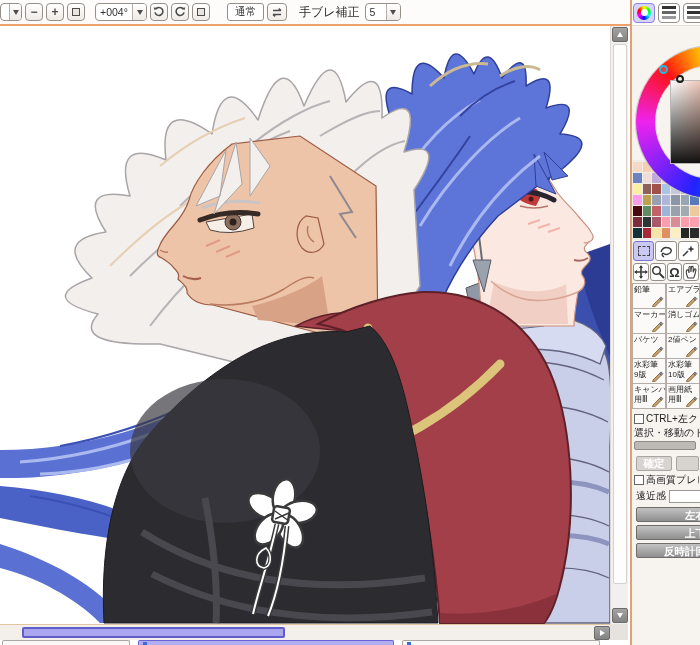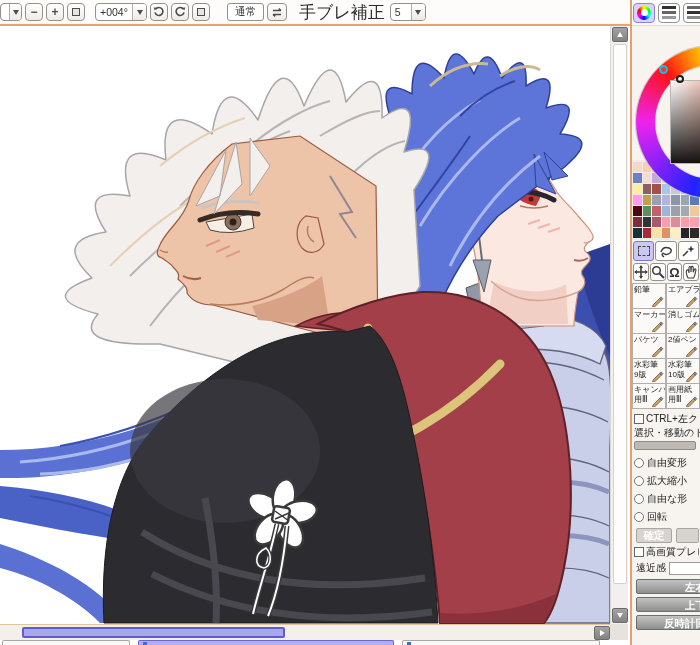--- a/index.html
+++ b/index.html
@@ -13,21 +13,21 @@
   .tbtn{height:18px;min-width:18px;border:1px solid #96908a;border-radius:4px;
         background:linear-gradient(#ffffff,#efebe7);display:flex;align-items:center;justify-content:center;
         color:#4c4c4c;font-size:12px;font-weight:bold;line-height:1;padding:0;}
   .combo{height:18px;border:1px solid #96908a;border-radius:4px;background:#fff;display:flex;align-items:center;overflow:hidden;}
   .combo .val{font-size:10.5px;color:#333;padding:0 4px;white-space:nowrap;}
   .combo .arrow{width:14px;height:100%;border-left:1px solid #b5afa9;background:linear-gradient(#fff,#eee9e4);
                 display:flex;align-items:center;justify-content:center;}
   .tri-down{width:0;height:0;border-left:3.5px solid transparent;border-right:3.5px solid transparent;border-top:5px solid #4c4c4c;}
   .tri-right{width:0;height:0;border-top:3.5px solid transparent;border-bottom:3.5px solid transparent;border-left:5px solid #fdfdfd;}
   .tri-up{width:0;height:0;border-left:3.5px solid transparent;border-right:3.5px solid transparent;border-bottom:5px solid #fdfdfd;}
-  .tlabel{font-size:17px;color:#2e2e2e;padding:0 2px;white-space:nowrap;}
+  .tlabel{font-size:12px;color:#2e2e2e;padding:0 2px;white-space:nowrap;}
   .modebox{height:18px;border:1px solid #96908a;border-radius:3px;background:#fff;display:flex;align-items:center;justify-content:center;
            font-size:10.5px;color:#333;padding:0 7px;white-space:nowrap;}
   .sq-icon{width:8px;height:8px;border:1.5px solid #4c4c4c;background:#e8e4e0;}
   .gap{width:4px;flex:0 0 auto;}
 
   
   .canvas{position:absolute;left:0;top:26px;width:610px;height:598px;background:#fff;overflow:hidden;}
 
   
   .vscroll{position:absolute;left:610px;top:26px;width:18px;height:598px;background:#f2f0ee;border-left:1px solid #ddd8d3;}
@@ -480,38 +480,20 @@
         </div>
       </div>
 
     <div class="optsec">
       <div class="ckrow">
         <span class="ckbox"></span>
         <span class="cklabel">CTRL+左クリ</span>
       </div>
       <div class="plainlabel">選択・移動のドラ</div>
       <div class="sliderbar"></div>
-      <div id="radio-list">
-          <div class="radiorow">
-            <span class="radio"></span>
-            <span class="cklabel">自由変形</span>
-          </div>
-          <div class="radiorow">
-            <span class="radio"></span>
-            <span class="cklabel">拡大縮小</span>
-          </div>
-          <div class="radiorow">
-            <span class="radio"></span>
-            <span class="cklabel">自由な形</span>
-          </div>
-          <div class="radiorow">
-            <span class="radio"></span>
-            <span class="cklabel">回転</span>
-          </div>
-        </div>
       <div class="confrow">
         <div class="confbtn">確定</div>
         <div class="confstub"></div>
       </div>
       <div class="ckrow">
         <span class="ckbox"></span>
         <span class="cklabel">高画質プレビ</span>
       </div>
       <div class="persrow">
         <span class="cklabel">遠近感</span>

